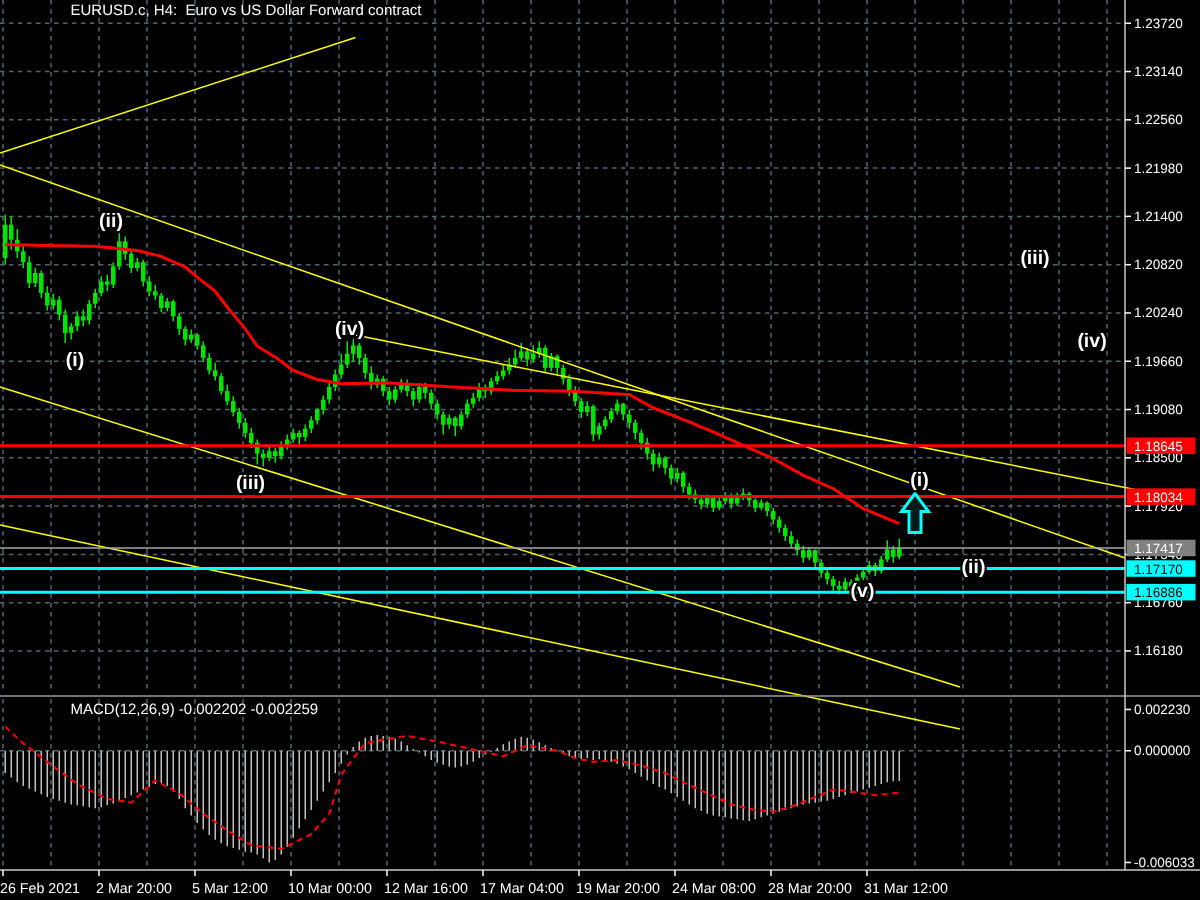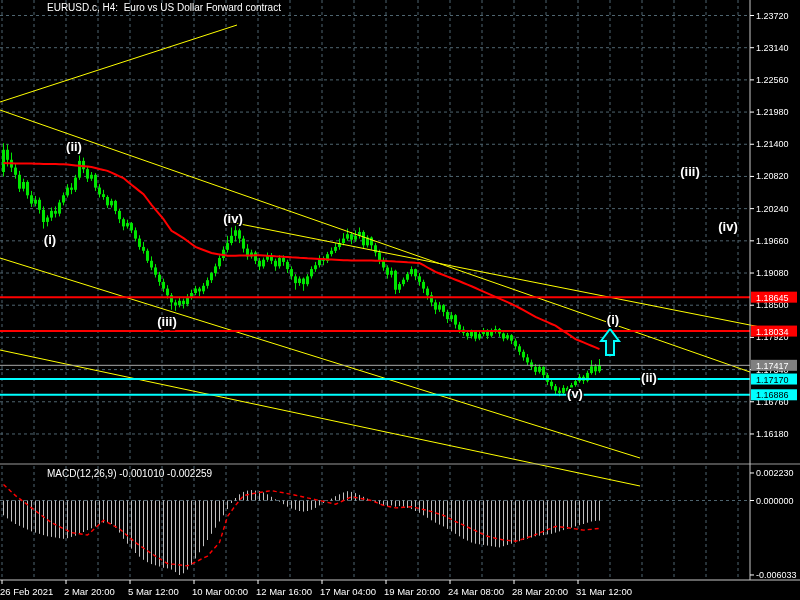--- a/index.html
+++ b/index.html
@@ -616,15 +616,15 @@
       <text x="167" y="326" fill="#ffffff" font-size="13px" text-anchor="middle" style="paint-order:stroke;stroke:#000;stroke-width:3px;font-weight:bold">(iii)</text>
       <text x="233" y="223" fill="#ffffff" font-size="13px" text-anchor="middle" style="paint-order:stroke;stroke:#000;stroke-width:3px;font-weight:bold">(iv)</text>
       <text x="575" y="398" fill="#ffffff" font-size="13px" text-anchor="middle" style="paint-order:stroke;stroke:#000;stroke-width:3px;font-weight:bold">(v)</text>
       <text x="613" y="324" fill="#ffffff" font-size="13px" text-anchor="middle" style="paint-order:stroke;stroke:#000;stroke-width:3px;font-weight:bold">(i)</text>
       <text x="649" y="382" fill="#ffffff" font-size="13px" text-anchor="middle" style="paint-order:stroke;stroke:#000;stroke-width:3px;font-weight:bold">(ii)</text>
       <text x="690" y="176" fill="#ffffff" font-size="13px" text-anchor="middle" style="paint-order:stroke;stroke:#000;stroke-width:3px;font-weight:bold">(iii)</text>
       <text x="728" y="231" fill="#ffffff" font-size="13px" text-anchor="middle" style="paint-order:stroke;stroke:#000;stroke-width:3px;font-weight:bold">(iv)</text>
     </svg>
 
 <div class="lbl" style="left:3px;top:2px;font-size:10px;">EURUSD.c, H4:  Euro vs US Dollar Forward contract</div>
-<div class="lbl" style="left:3px;top:468px;font-size:10px;">MACD(12,26,9) -0.001010 -0.002259</div>
+<div class="lbl" style="left:3px;top:468px;font-size:10px;">MACD(12,26,9) -0.002202 -0.002259</div>
 
 </div>
 
 </body></html>

